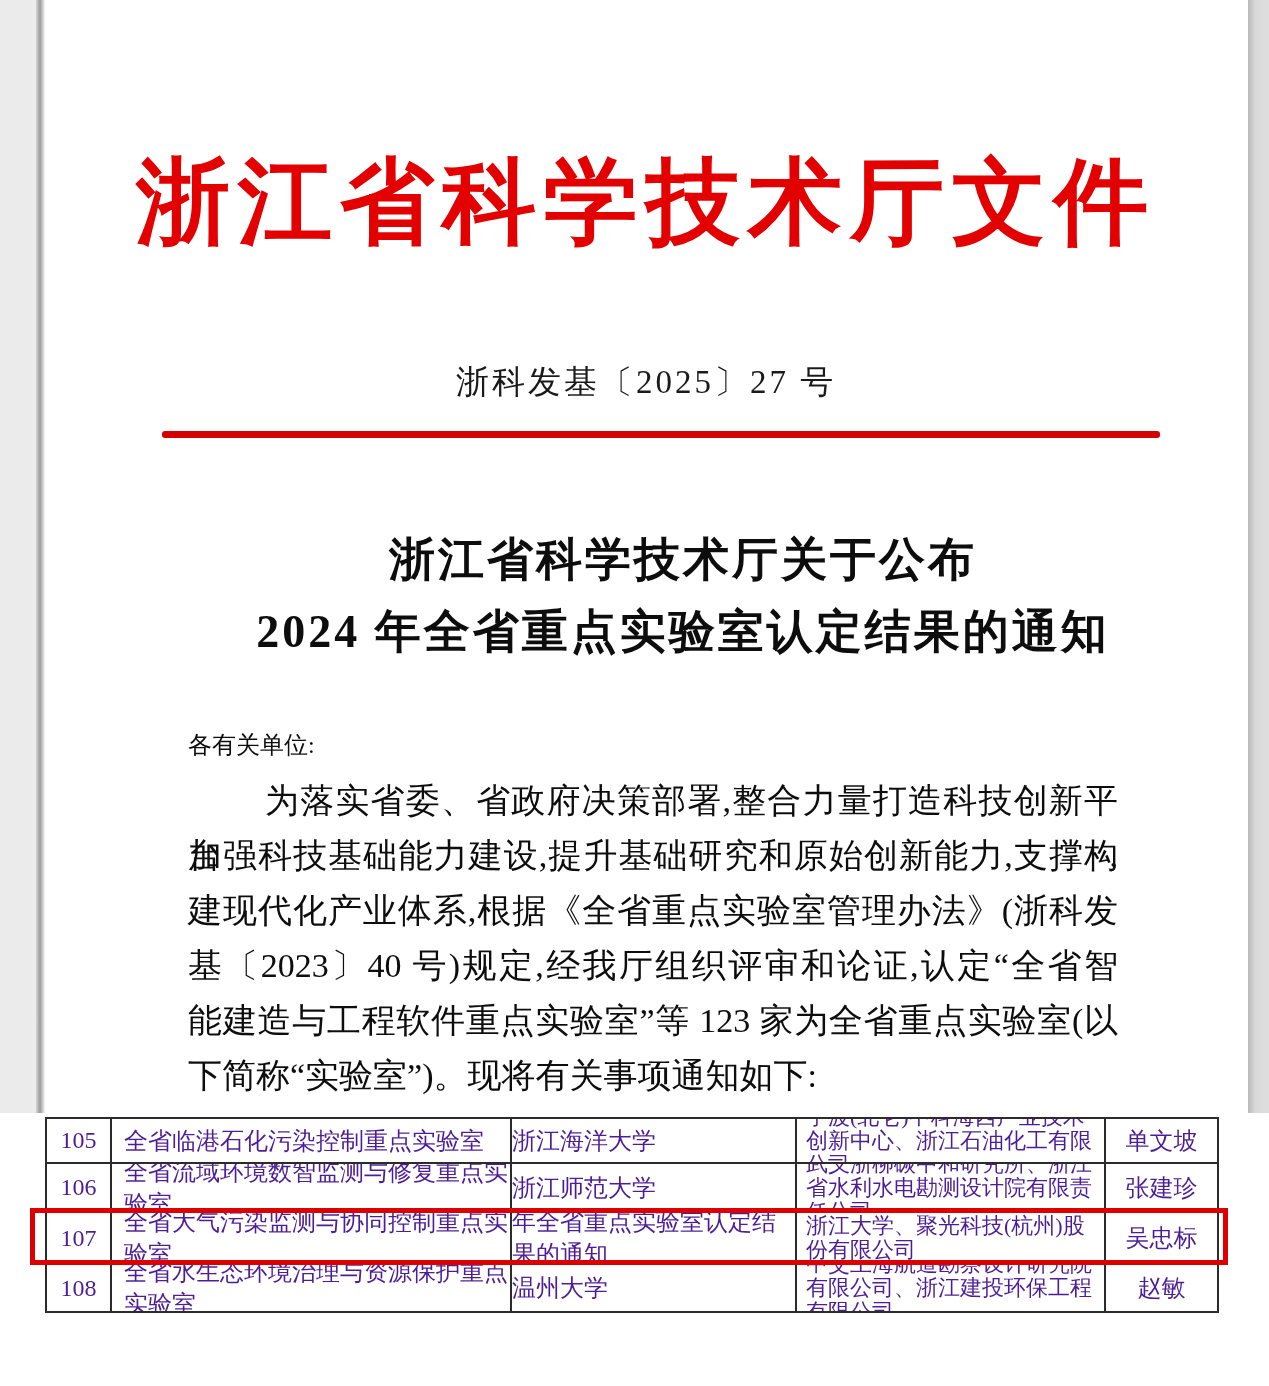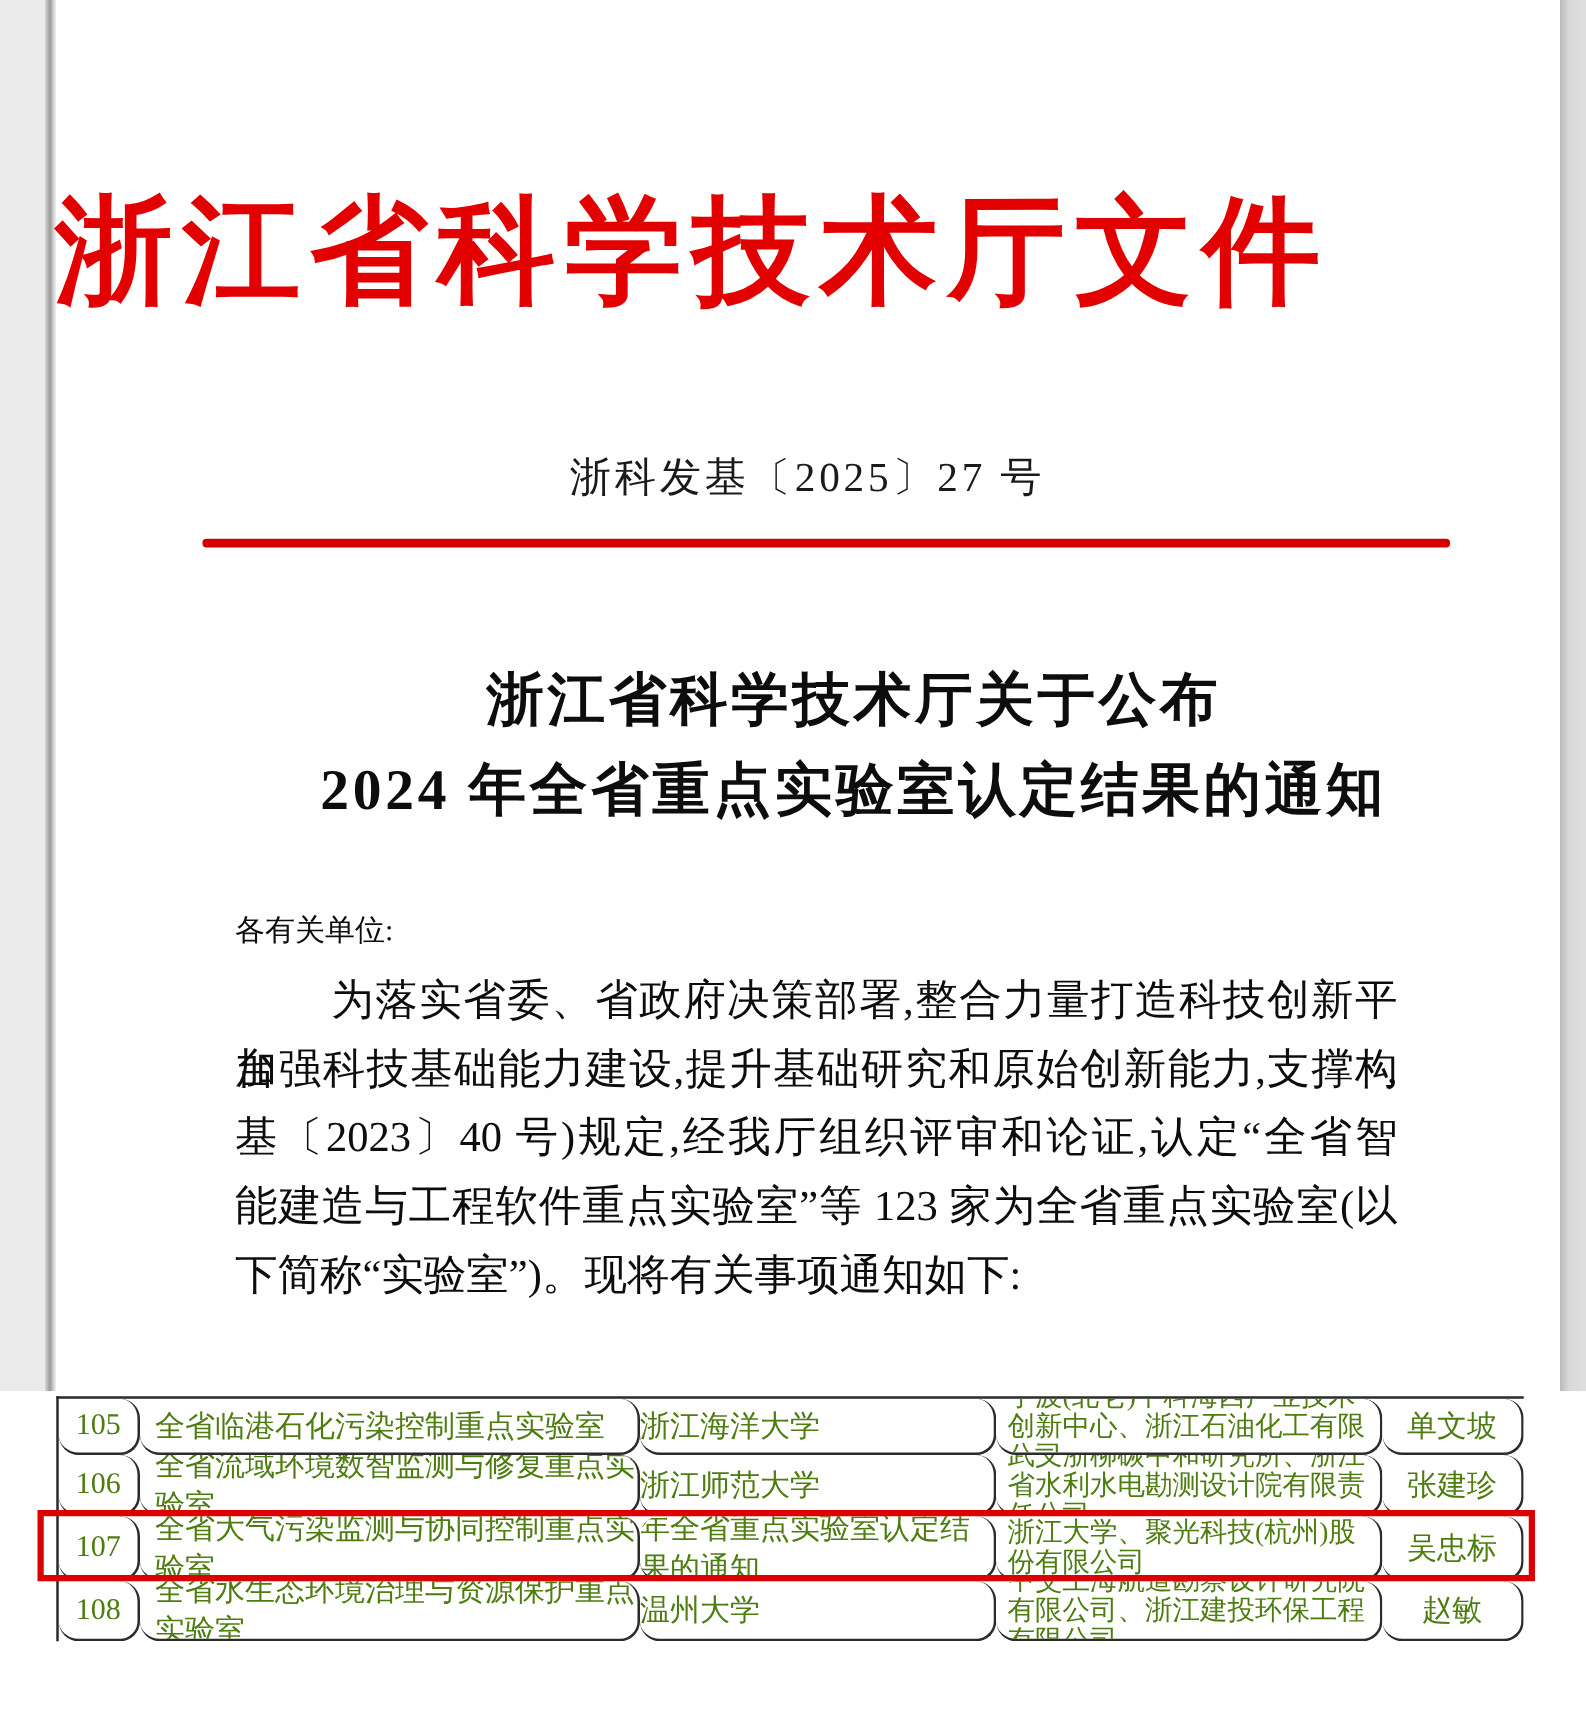--- a/index.html
+++ b/index.html
@@ -12,21 +12,21 @@
 
   
   .top-section{position:absolute;left:0;top:0;width:1269px;height:1113px;background:#ebebeb;}
   .sheet{position:absolute;left:44px;top:0;width:1204px;height:1113px;background:#ffffff;}
   .edge-left{position:absolute;left:36px;top:0;width:9px;height:1113px;
     background:linear-gradient(to right,#d6d6d6 0%,#9a9a9a 45%,#cfcfcf 75%,#f6f6f6 100%);}
   .edge-right{position:absolute;left:1248px;top:0;width:21px;height:1113px;
     background:linear-gradient(to right,#b9b9b9 0%,#d9d9d9 35%,#dedede 100%);}
 
   .agency-header{
-    position:absolute;left:44px;top:146px;width:1204px;text-align:left;
+    position:absolute;left:44px;top:146px;width:1204px;text-align:center;
     font-size:94px;font-weight:bold;color:#e30000;letter-spacing:8px;
     line-height:112px;white-space:nowrap;
   }
   .doc-number{
     position:absolute;left:44px;top:360px;width:1204px;text-align:center;
     font-size:33px;color:#1a1a1a;letter-spacing:3px;
   }
   .red-rule{
     position:absolute;left:162px;top:431px;width:998px;height:7px;
     background:#d40000;border-radius:3px;
@@ -53,21 +53,21 @@
     position:absolute;left:45px;top:1117px;
     display:grid;
     grid-template-columns:65px 400px 285px 309px 113px;
     grid-template-rows:45px 49px 52px 48px;
     border-top:2px solid #2b2b2b;border-left:2px solid #2b2b2b;
     background:#fff;
   }
   .cell{
     border-right:2px solid #2b2b2b;border-bottom:2px solid #2b2b2b;
     box-sizing:border-box;display:flex;align-items:center;
-    font-size:24px;color:#4d7c0f;overflow:hidden;border-radius:16px;
+    font-size:24px;color:#4c1d95;overflow:hidden;
   }
   .c-no{justify-content:center;font-family:"Liberation Serif","DejaVu Serif",serif;}
   .c-lab{padding-left:12px;}
   .c-host{}
   .c-partners{padding:1px 6px 1px 9px;font-size:22px;line-height:24px;align-items:center;}
   .c-director{justify-content:center;}
 
   .highlight-box{
     position:absolute;left:30px;top:1208px;width:1198px;height:57px;
     border:5px solid #dd0000;box-sizing:border-box;background:transparent;
@@ -90,20 +90,21 @@
     <div class="notice-title">
       <div>浙江省科学技术厅关于公布</div>
       <div>2024 年全省重点实验室认定结果的通知</div>
     </div>
 
     <div class="salutation">各有关单位:</div>
 
     <div class="body-block">
       <div class="body-line fill indent">为落实省委、省政府决策部署,整合力量打造科技创新平台,</div>
       <div class="body-line fill">加强科技基础能力建设,提升基础研究和原始创新能力,支撑构</div>
+      <div class="body-line fill">建现代化产业体系,根据《全省重点实验室管理办法》(浙科发</div>
       <div class="body-line fill">基〔2023〕40 号)规定,经我厅组织评审和论证,认定“全省智</div>
       <div class="body-line fill">能建造与工程软件重点实验室”等 123 家为全省重点实验室(以</div>
       <div class="body-line">下简称“实验室”)。现将有关事项通知如下:</div>
     </div>
   </div>
 
   <div class="bottom-section">
     
   </div>
 

